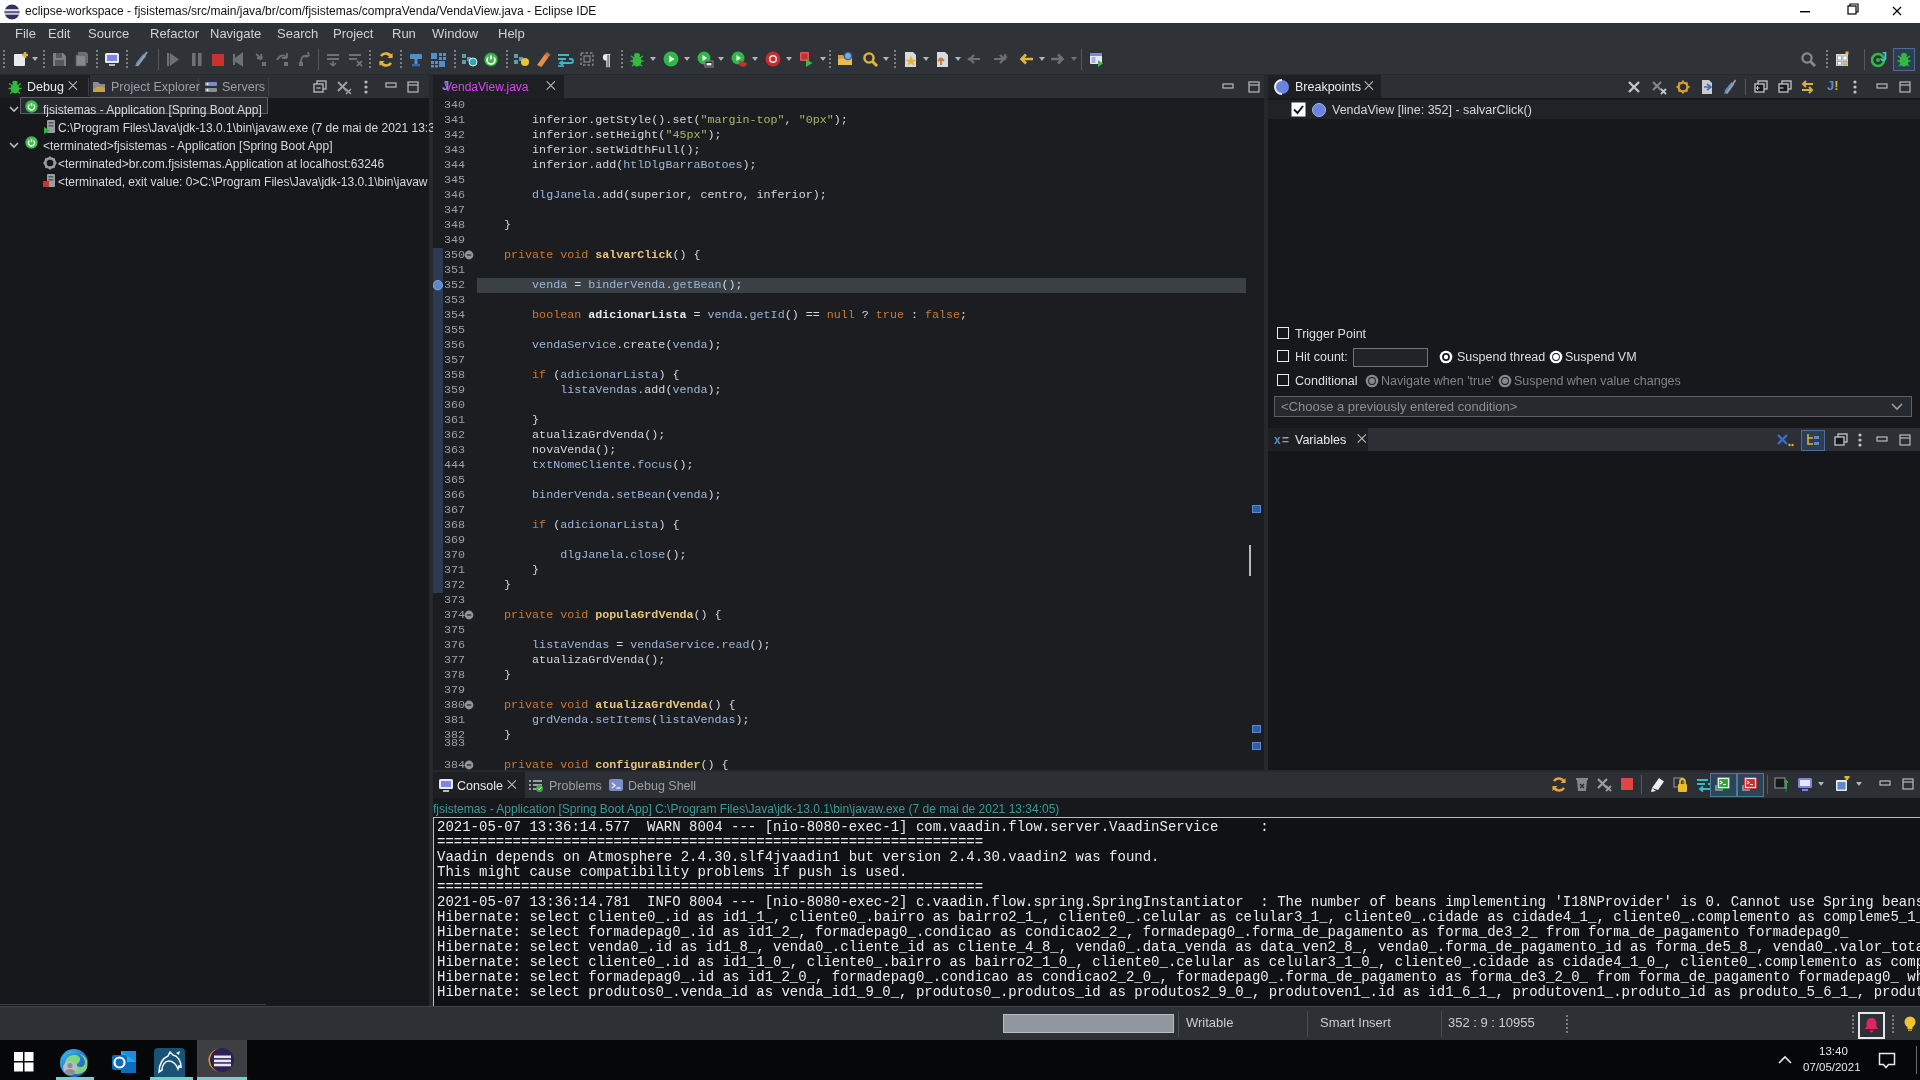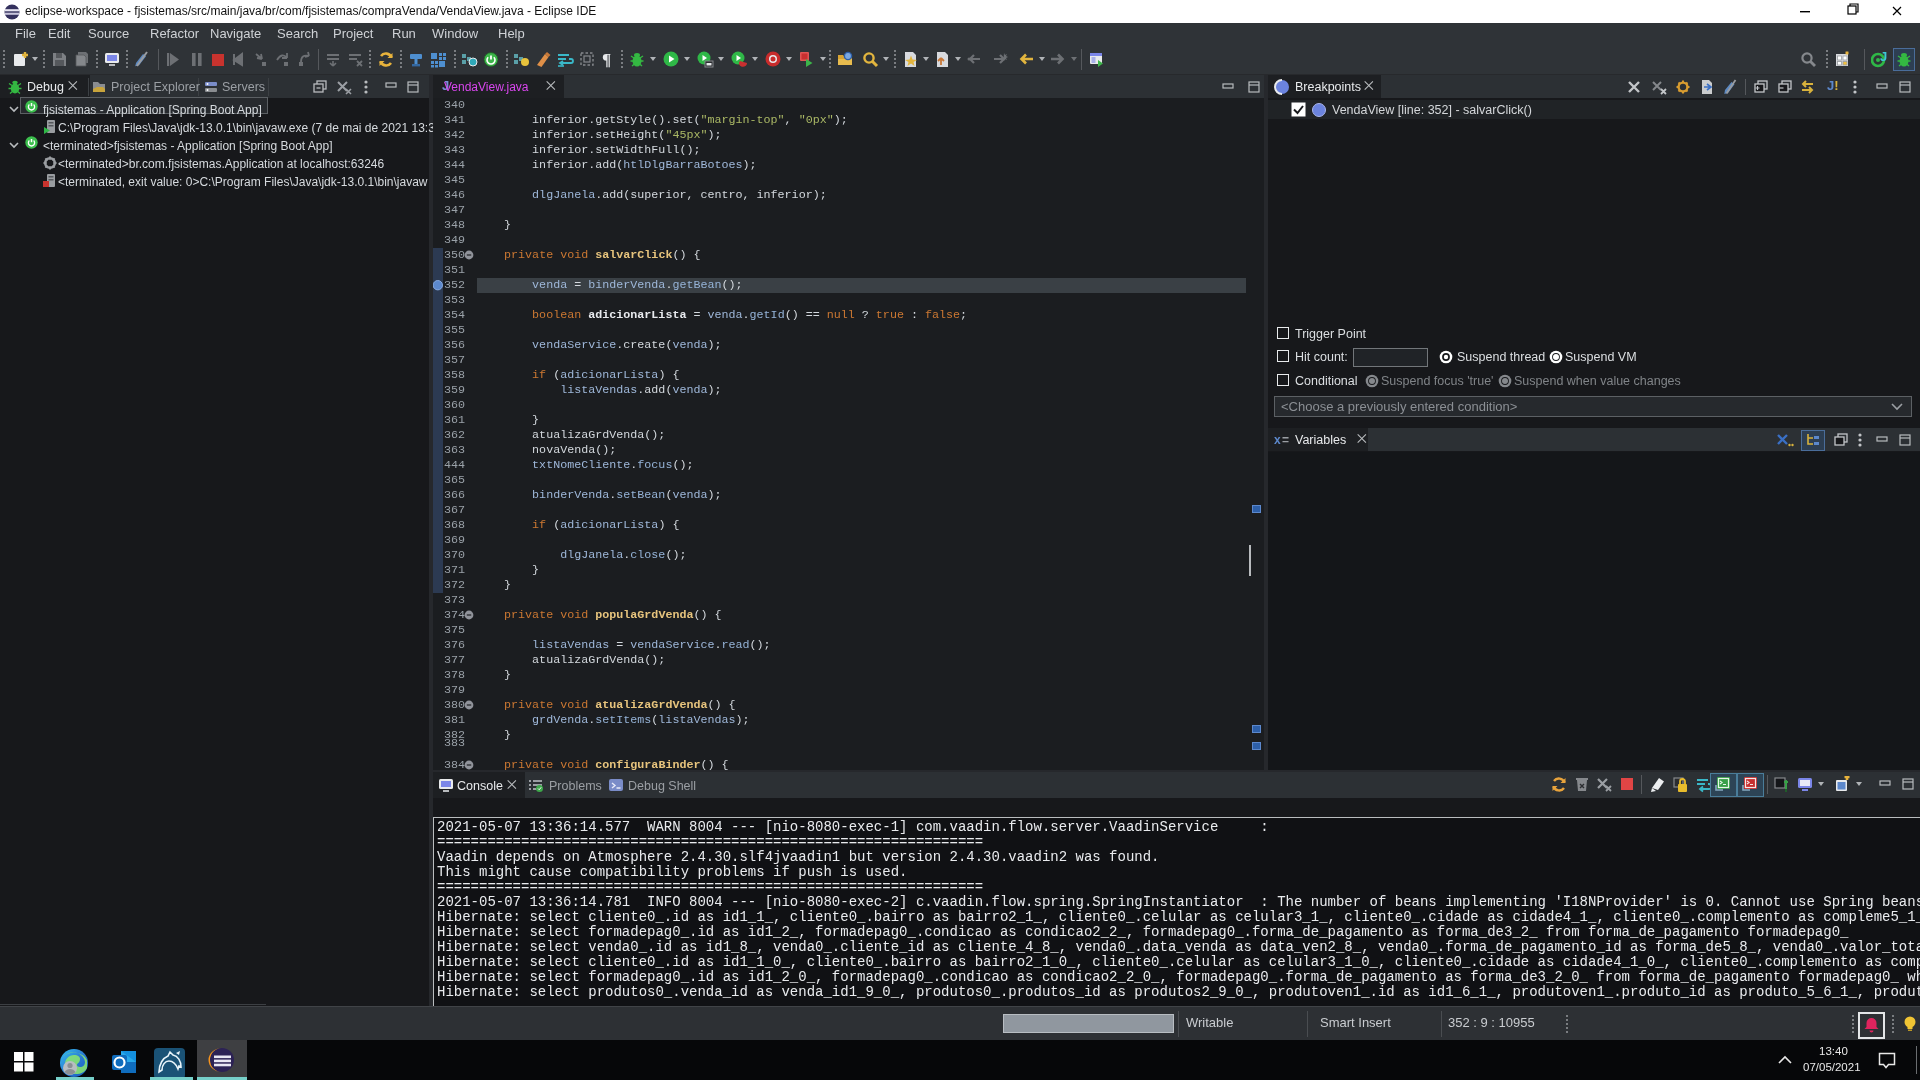--- a/index.html
+++ b/index.html
@@ -584,21 +584,21 @@
       <circle cx="7" cy="7" r="3" fill="#fff"></circle>
     </svg>
  <span class="abs" style="left:297px;top:275px;font-size:12.5px;color:#dcdfe2">Suspend VM</span>
  <div class="abs" style="left:9px;top:299px;width:12px;height:12px;background:#17181b;border:1.5px solid #e8eaec"></div>
  <span class="abs" style="left:27px;top:299px;font-size:12.5px;color:#dcdfe2">Conditional</span>
  <svg class="abs" style="left:97px;top:299px" width="14" height="14">
       <circle cx="7" cy="7" r="6.3" fill="#85888c"></circle>
       <circle cx="7" cy="7" r="3.9" fill="#17181b"></circle>
       <circle cx="7" cy="7" r="3" fill="#85888c"></circle>
     </svg>
- <span class="abs" style="left:113px;top:299px;font-size:12.5px;color:#808488">Suspend focus 'true'</span>
+ <span class="abs" style="left:113px;top:299px;font-size:12.5px;color:#808488">Navigate when 'true'</span>
  <svg class="abs" style="left:230px;top:299px" width="14" height="14">
       <circle cx="7" cy="7" r="6.3" fill="#85888c"></circle>
       <circle cx="7" cy="7" r="3.9" fill="#17181b"></circle>
       <circle cx="7" cy="7" r="3" fill="#85888c"></circle>
     </svg>
  <span class="abs" style="left:246px;top:299px;font-size:12.5px;color:#808488">Suspend when value changes</span>
  <div class="abs" style="left:6px;top:321px;width:638px;height:21px;background:#26292d;border:1px solid #5c6064"></div>
  <span class="abs" style="left:13px;top:324px;font-size:13px;color:#8b8f94">&lt;Choose a previously entered condition&gt;</span>
  <svg class="abs" style="left:622px;top:326px" width="14" height="12">
       <path d="M2 3 l5 5 5-5" stroke="#9b9fa4" stroke-width="1.6" fill="none"></path>
@@ -735,20 +735,21 @@
       <path d="M12 4 v-2.5 M9.5 1 h5" stroke="#e8b33c" stroke-width="2.6"></path>
     </svg>
  <div class="dd" style="left:1423px;top:10px"></div>
  <svg class="abs" style="left:1444px;top:5px" width="16" height="14">
       <rect x="3" y="4" width="10" height="4" fill="none" stroke="#b8bbbe" stroke-width="1.2"></rect>
     </svg>
  <svg class="abs" style="left:1467px;top:5px" width="16" height="14">
       <rect x="3" y="2" width="10" height="10" fill="none" stroke="#b8bbbe" stroke-width="1.2"></rect>
       <path d="M3 5 h10" stroke="#b8bbbe" stroke-width="1.2"></path>
     </svg>
+ <span class="abs" style="left:0px;top:30px;font-size:12px;color:#399b99">fjsistemas - Application [Spring Boot App] C:\Program Files\Java\jdk-13.0.1\bin\javaw.exe  (7 de mai de 2021 13:34:05)</span>
  <div id="conlog"><div style="padding:2px 0 0 3px">2021-05-07 13:36:14.577  WARN 8004 --- [nio-8080-exec-1] com.vaadin.flow.server.VaadinService     : 
 =================================================================
 Vaadin depends on Atmosphere 2.4.30.slf4jvaadin1 but version 2.4.30.vaadin2 was found.
 This might cause compatibility problems if push is used.
 =================================================================
 2021-05-07 13:36:14.781  INFO 8004 --- [nio-8080-exec-2] c.vaadin.flow.spring.SpringInstantiator  : The number of beans implementing 'I18NProvider' is 0. Cannot use Spring beans for I18N, falling back to the default instantiator
 Hibernate: select cliente0_.id as id1_1_, cliente0_.bairro as bairro2_1_, cliente0_.celular as celular3_1_, cliente0_.cidade as cidade4_1_, cliente0_.complemento as compleme5_1_, cliente0_.cpf as cpf6_1_, cliente0_.nome as nome
 Hibernate: select formadepag0_.id as id1_2_, formadepag0_.condicao as condicao2_2_, formadepag0_.forma_de_pagamento as forma_de3_2_ from forma_de_pagamento formadepag0_
 Hibernate: select venda0_.id as id1_8_, venda0_.cliente_id as cliente_4_8_, venda0_.data_venda as data_ven2_8_, venda0_.forma_de_pagamento_id as forma_de5_8_, venda0_.valor_total_venda as valor_to3_8_  from venda venda0_ where
 Hibernate: select cliente0_.id as id1_1_0_, cliente0_.bairro as bairro2_1_0_, cliente0_.celular as celular3_1_0_, cliente0_.cidade as cidade4_1_0_, cliente0_.complemento as compleme5_1_0_, cliente0_.cpf as cpf6_1_0_, cliente0_

